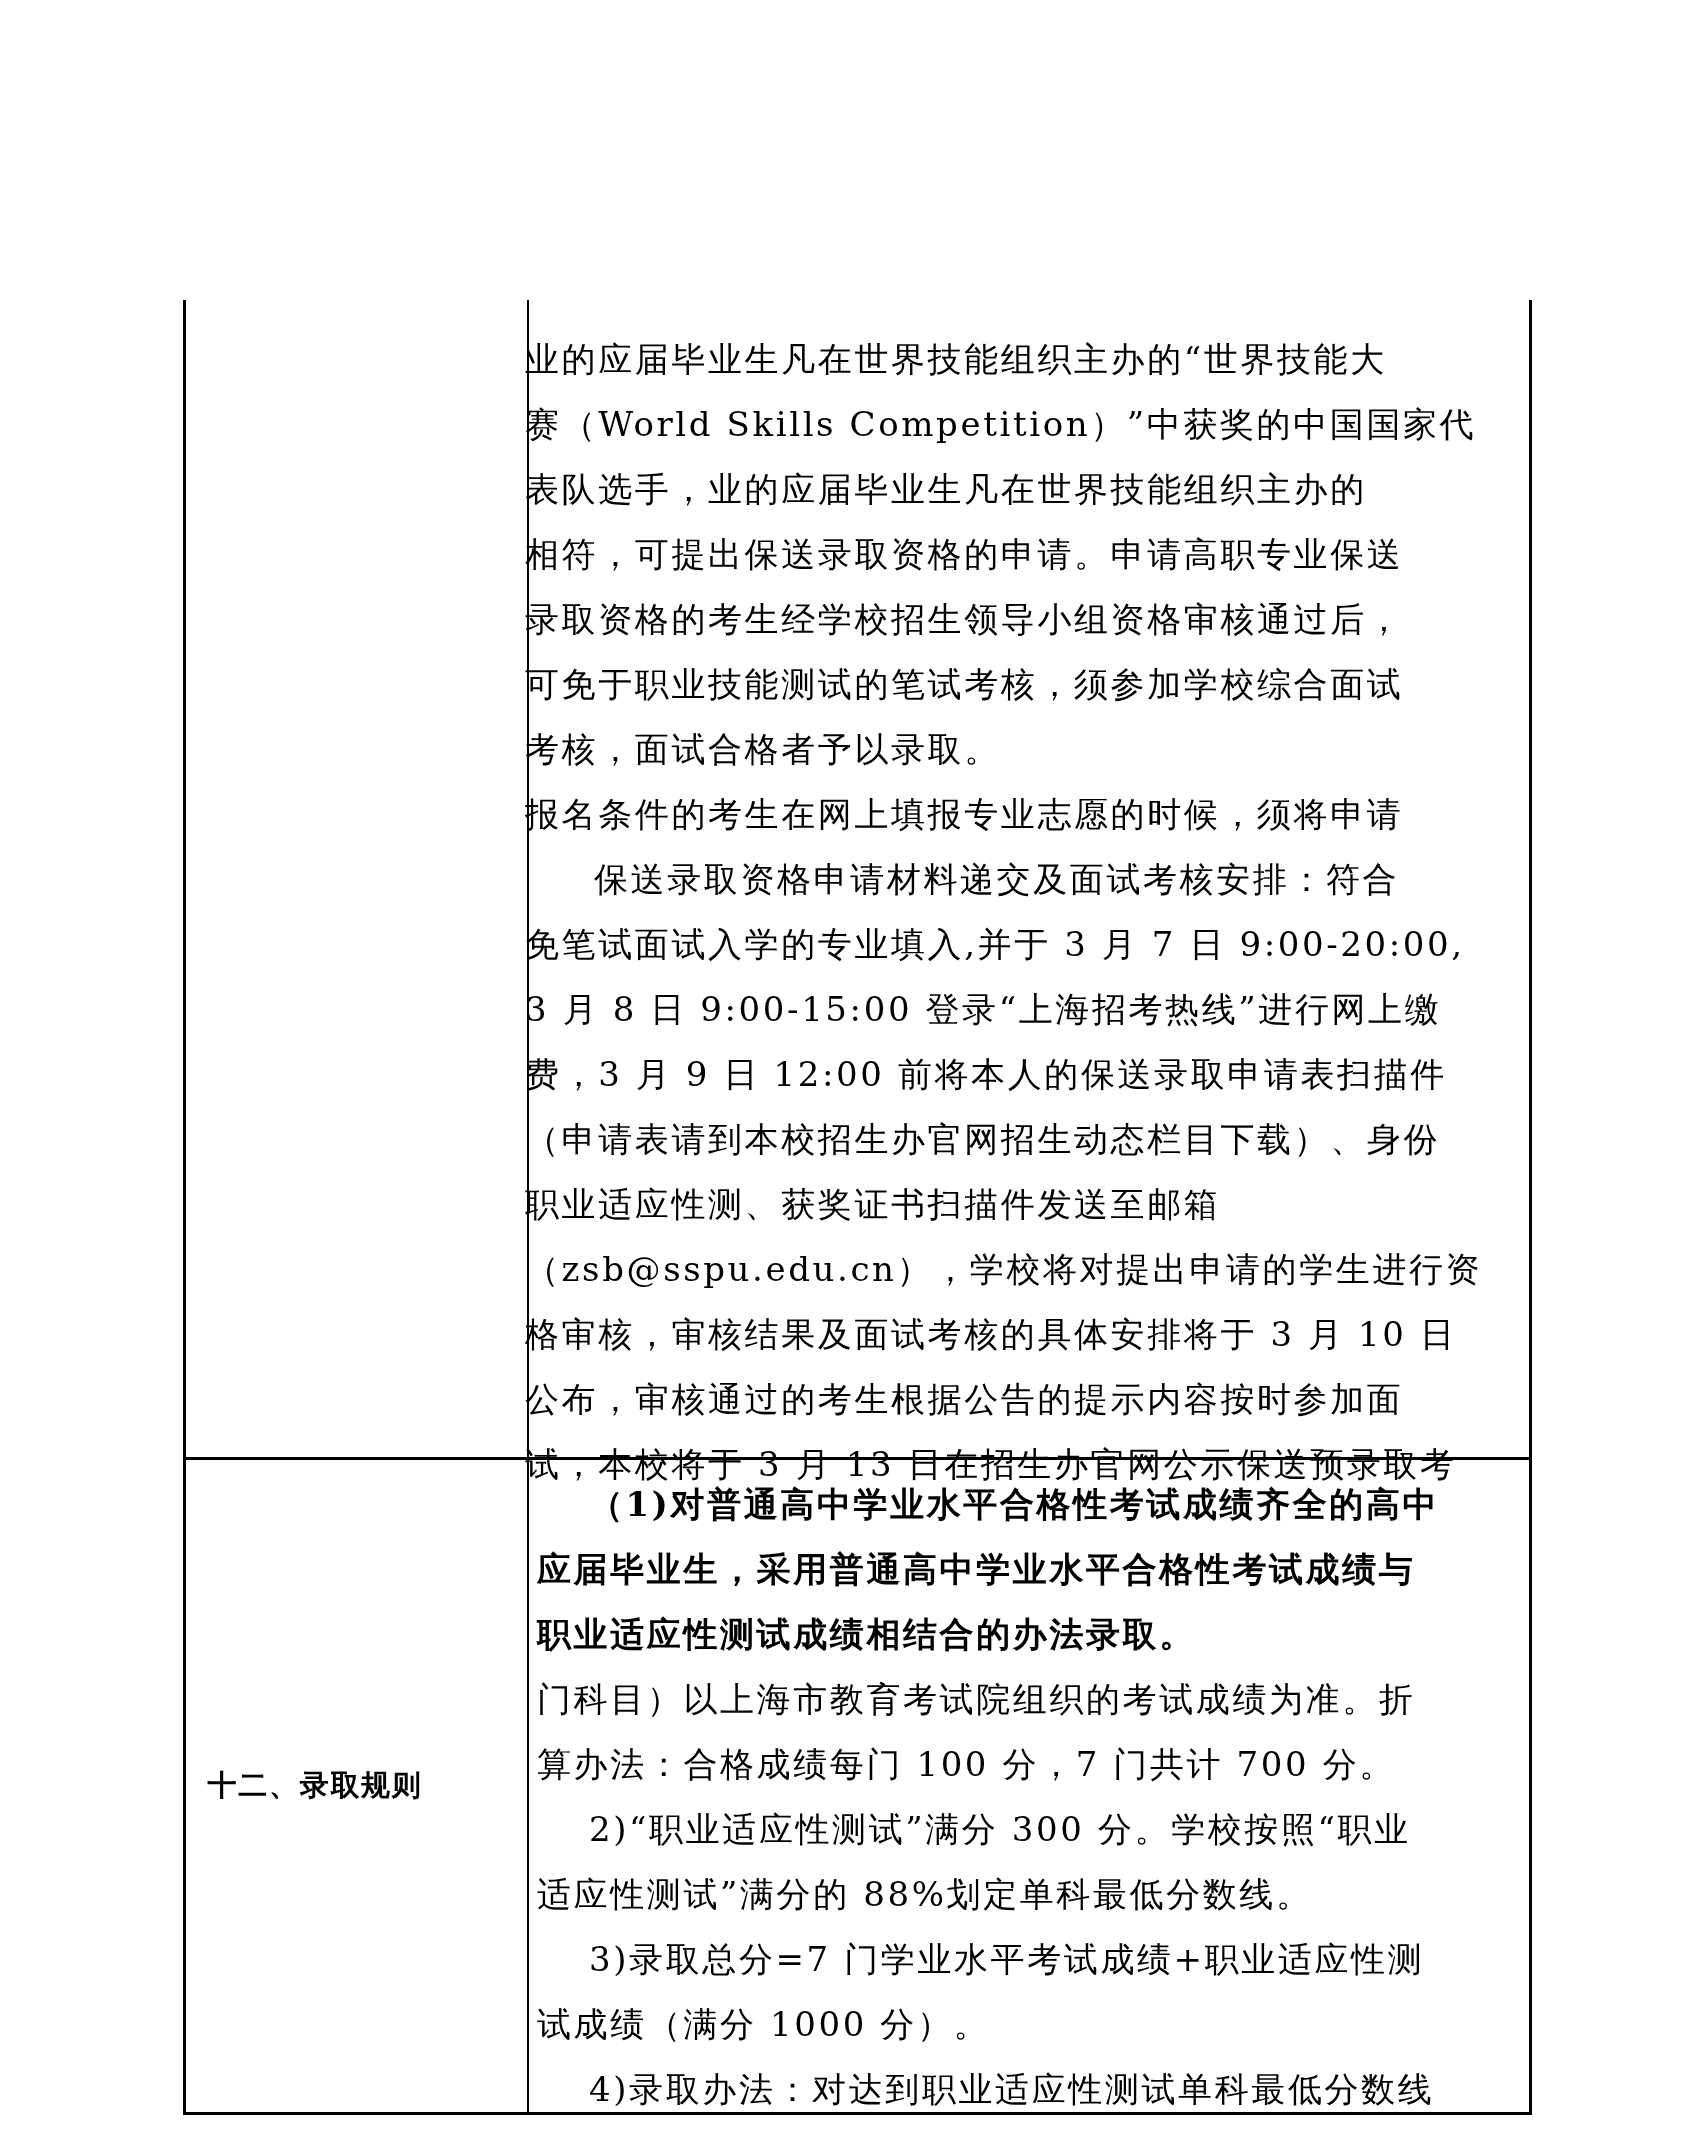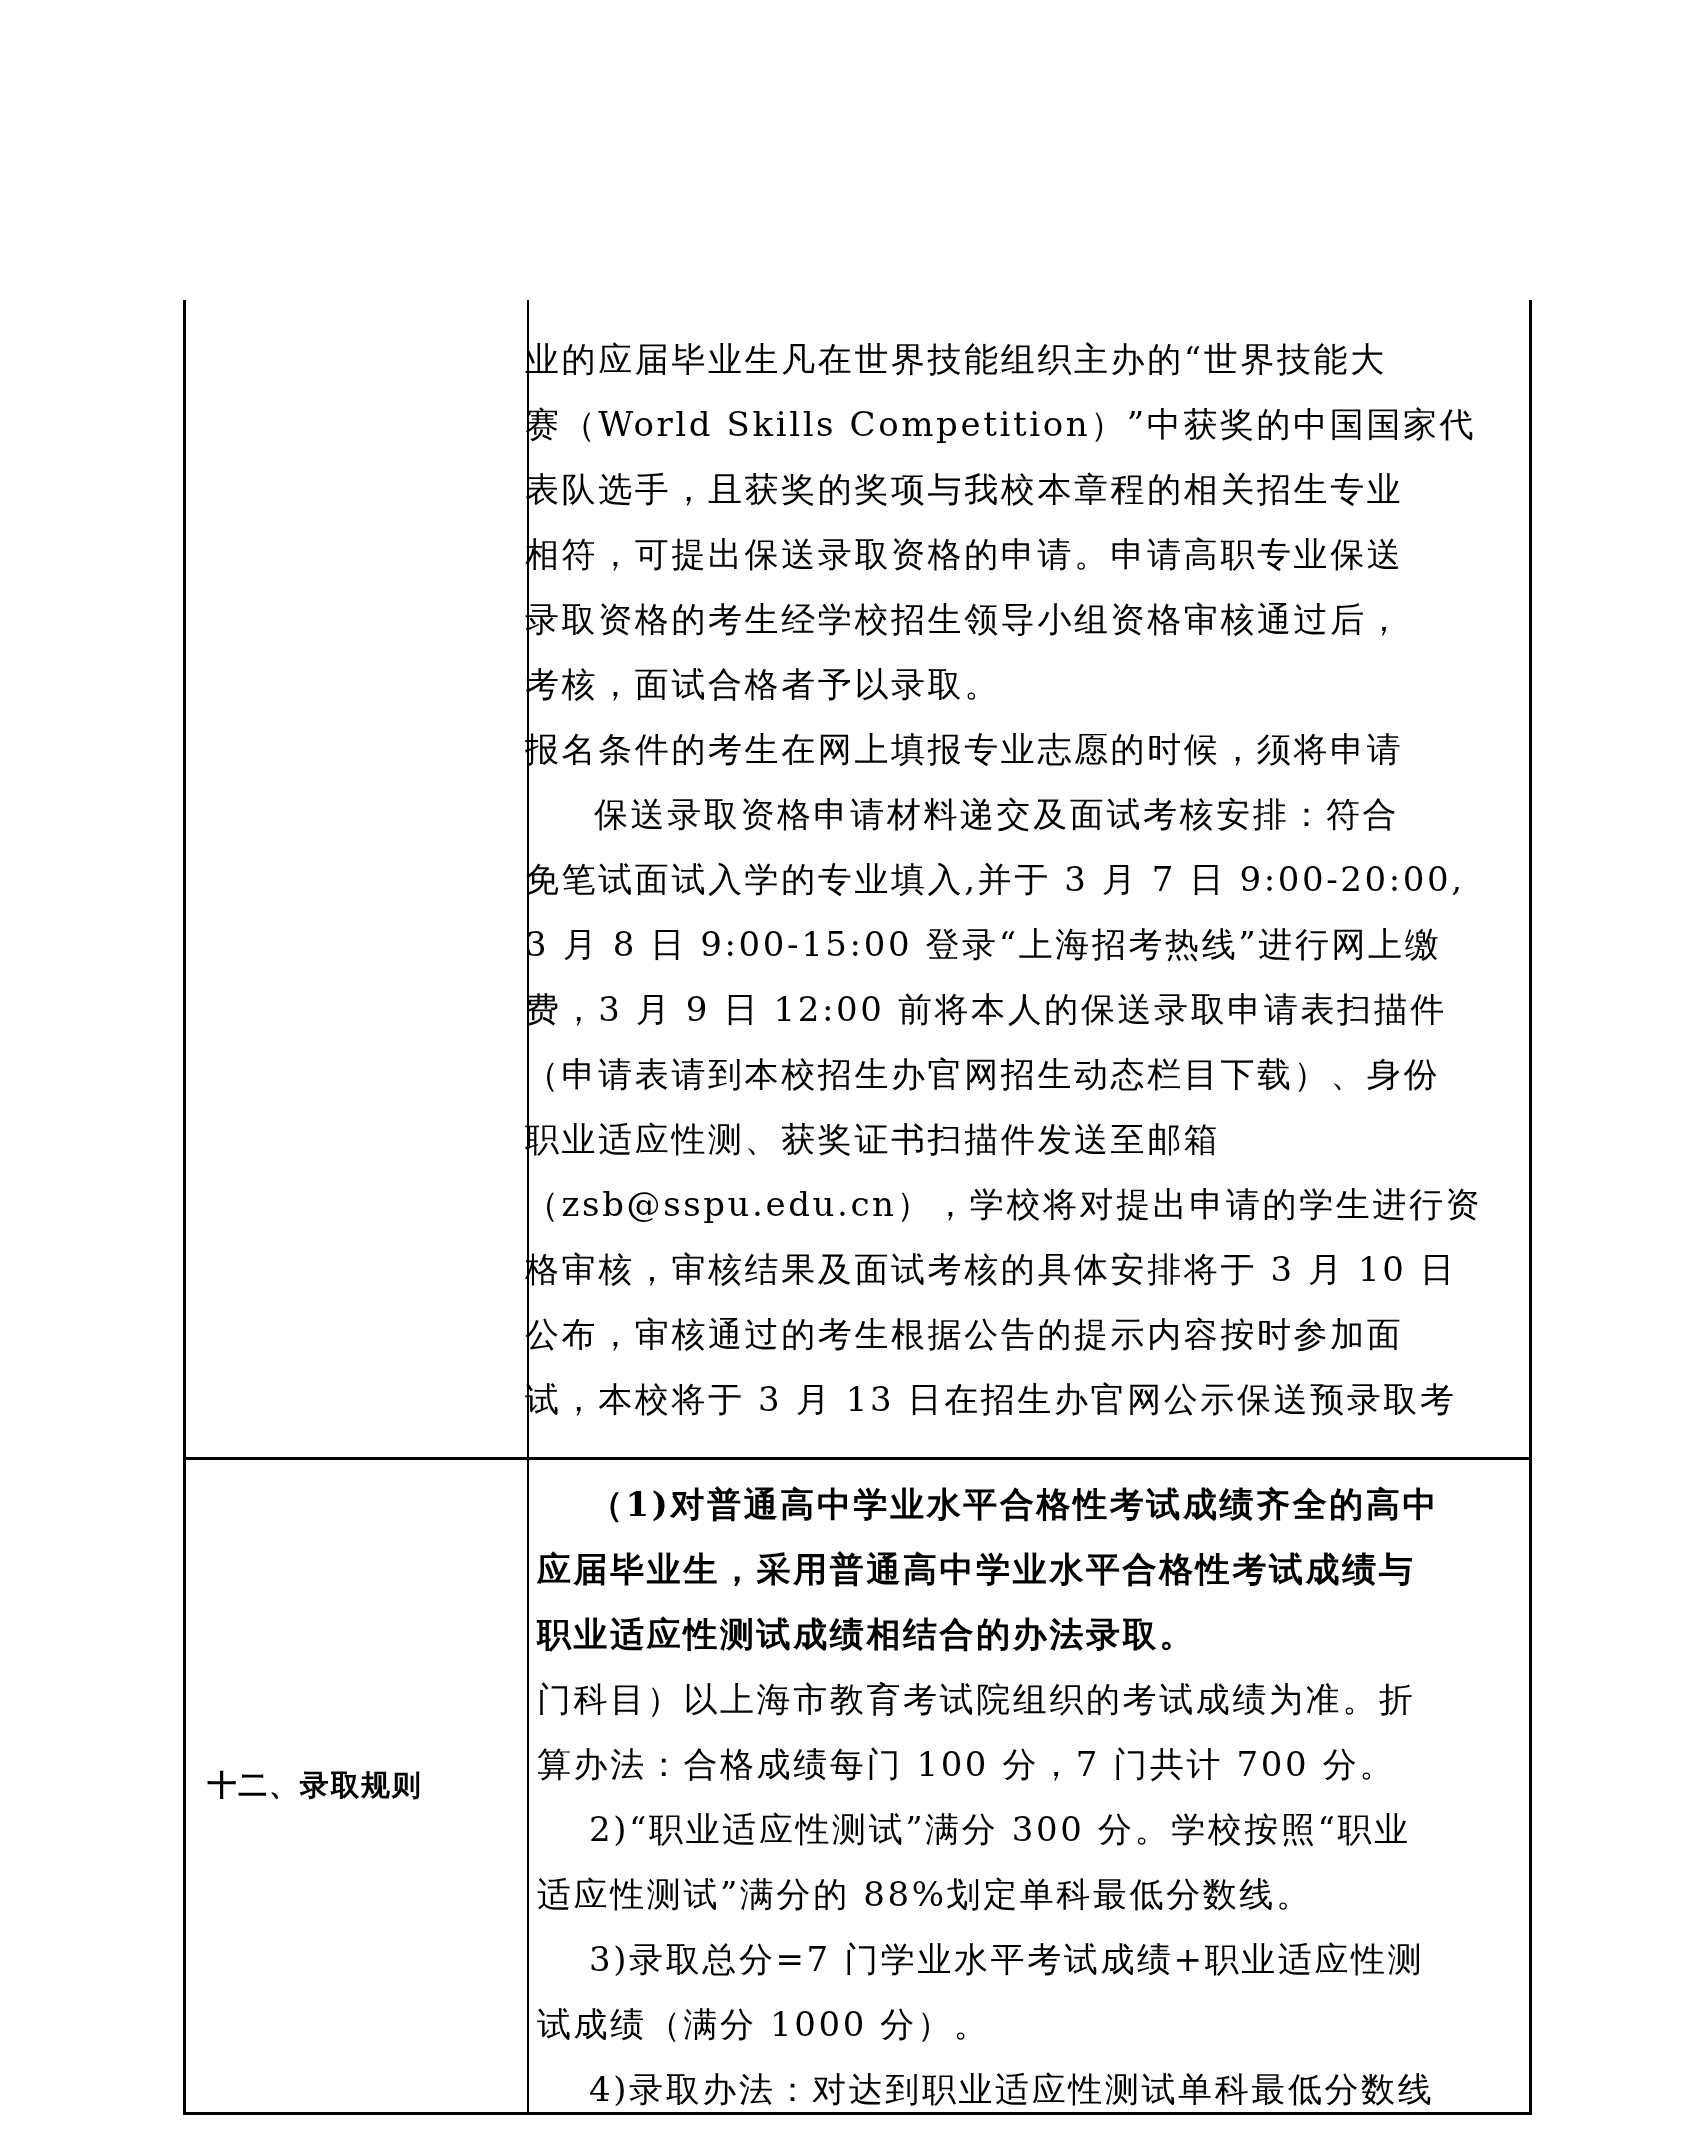--- a/index.html
+++ b/index.html
@@ -98,23 +98,24 @@
     <div class="border-row"></div>
     <div class="border-bottom"></div>
 
     <div class="cell-label row1">
       <span></span>
     </div>
 
     <div class="cell-content row1-content">
       <div class="line">业的应届毕业生凡在世界技能组织主办的“世界技能大</div>
       <div class="line">赛（World Skills Competition）”中获奖的中国国家代</div>
-      <div class="line">表队选手，且获奖的奖项与我校本章程的相关招生专业</div>
+      <div class="line">表队选手，业的应届毕业生凡在世界技能组织主办的</div>
       <div class="line">相符，可提出保送录取资格的申请。申请高职专业保送</div>
       <div class="line">录取资格的考生经学校招生领导小组资格审核通过后，</div>
+      <div class="line">可免于职业技能测试的笔试考核，须参加学校综合面试</div>
       <div class="line">考核，面试合格者予以录取。</div>
       <div class="line">报名条件的考生在网上填报专业志愿的时候，须将申请</div>
       <div class="line indent">保送录取资格申请材料递交及面试考核安排：符合</div>
       <div class="line">免笔试面试入学的专业填入,并于 3 月 7 日 9:00-20:00,</div>
       <div class="line">3 月 8 日 9:00-15:00 登录“上海招考热线”进行网上缴</div>
       <div class="line">费，3 月 9 日 12:00 前将本人的保送录取申请表扫描件</div>
       <div class="line">（申请表请到本校招生办官网招生动态栏目下载）、身份</div>
       <div class="line">职业适应性测、获奖证书扫描件发送至邮箱</div>
       <div class="line">（zsb@sspu.edu.cn），学校将对提出申请的学生进行资</div>
       <div class="line">格审核，审核结果及面试考核的具体安排将于 3 月 10 日</div>

